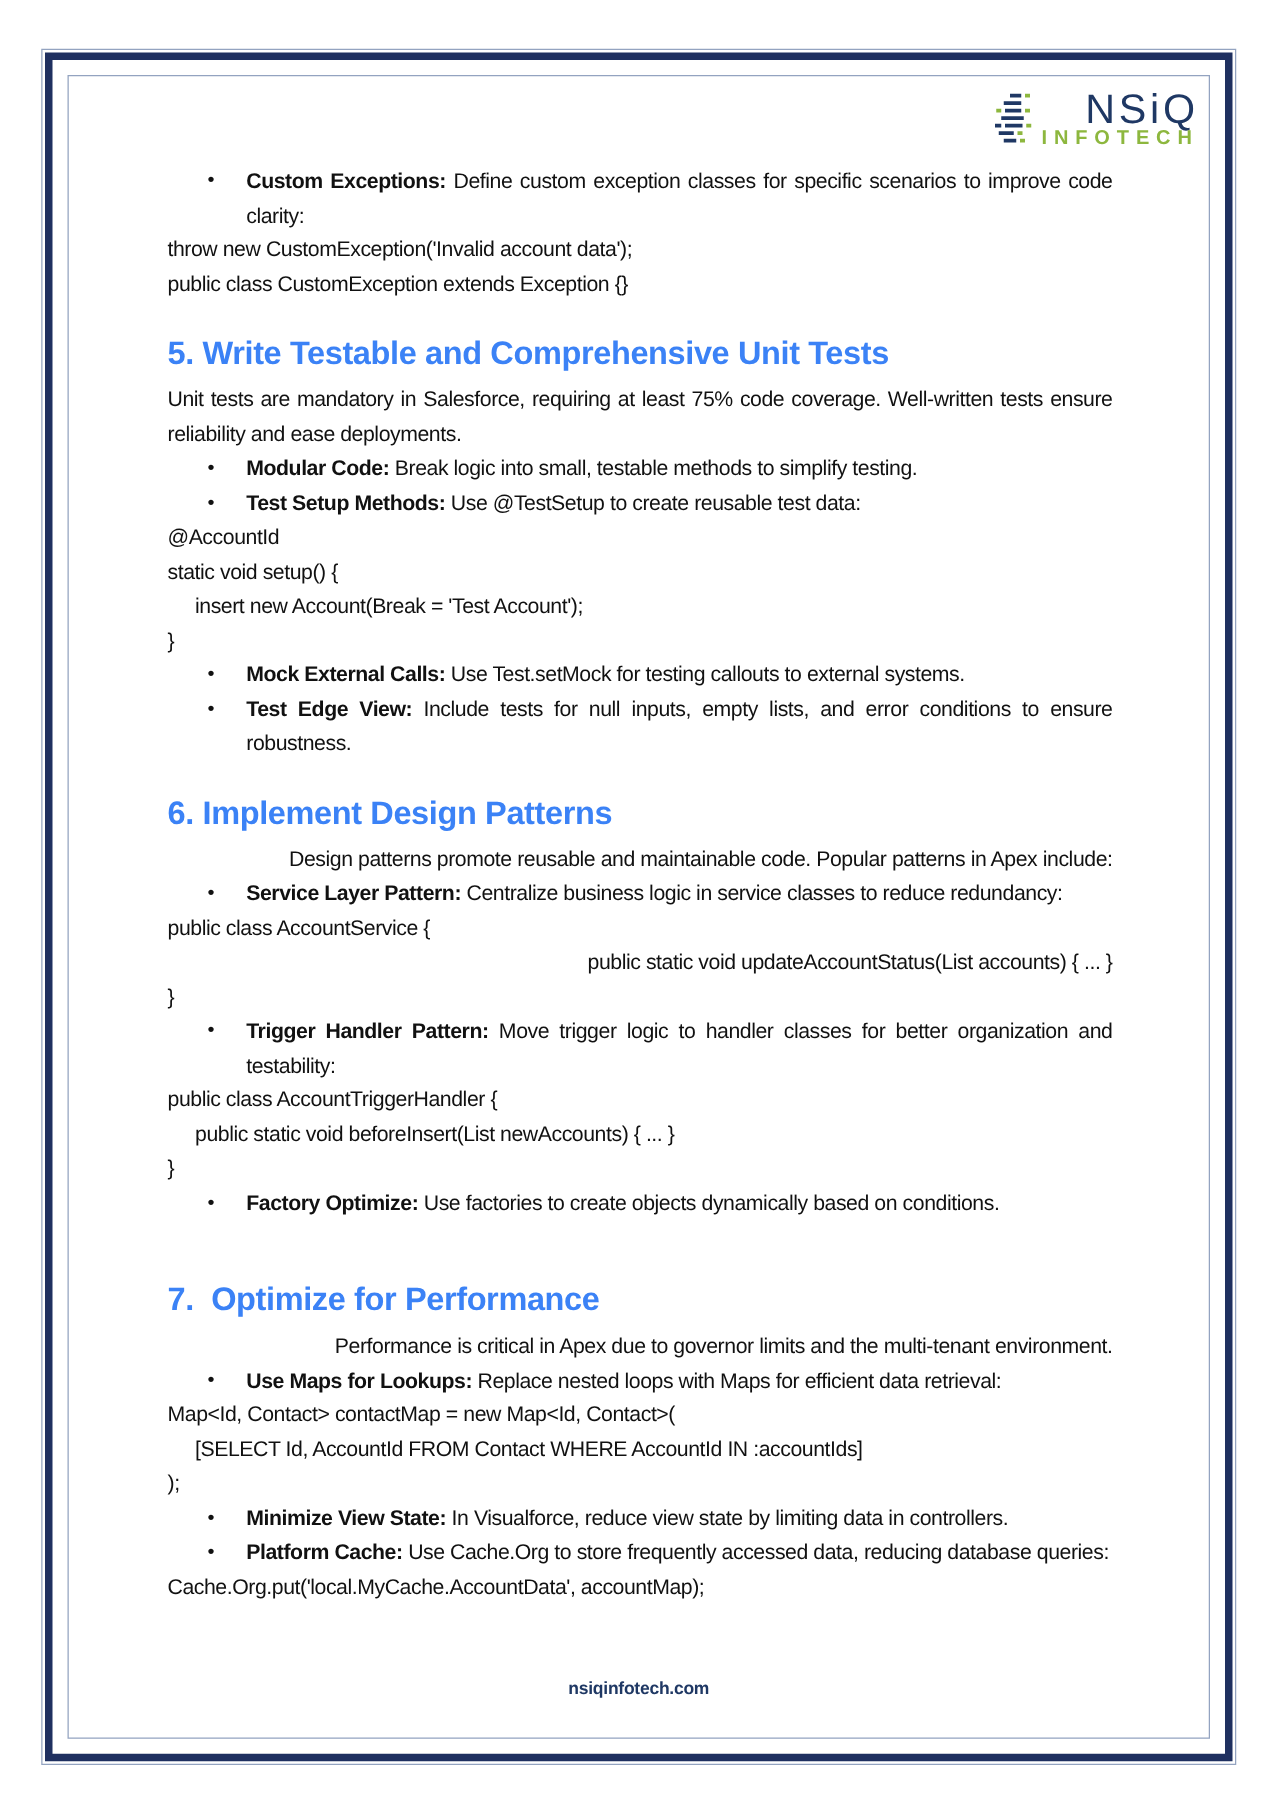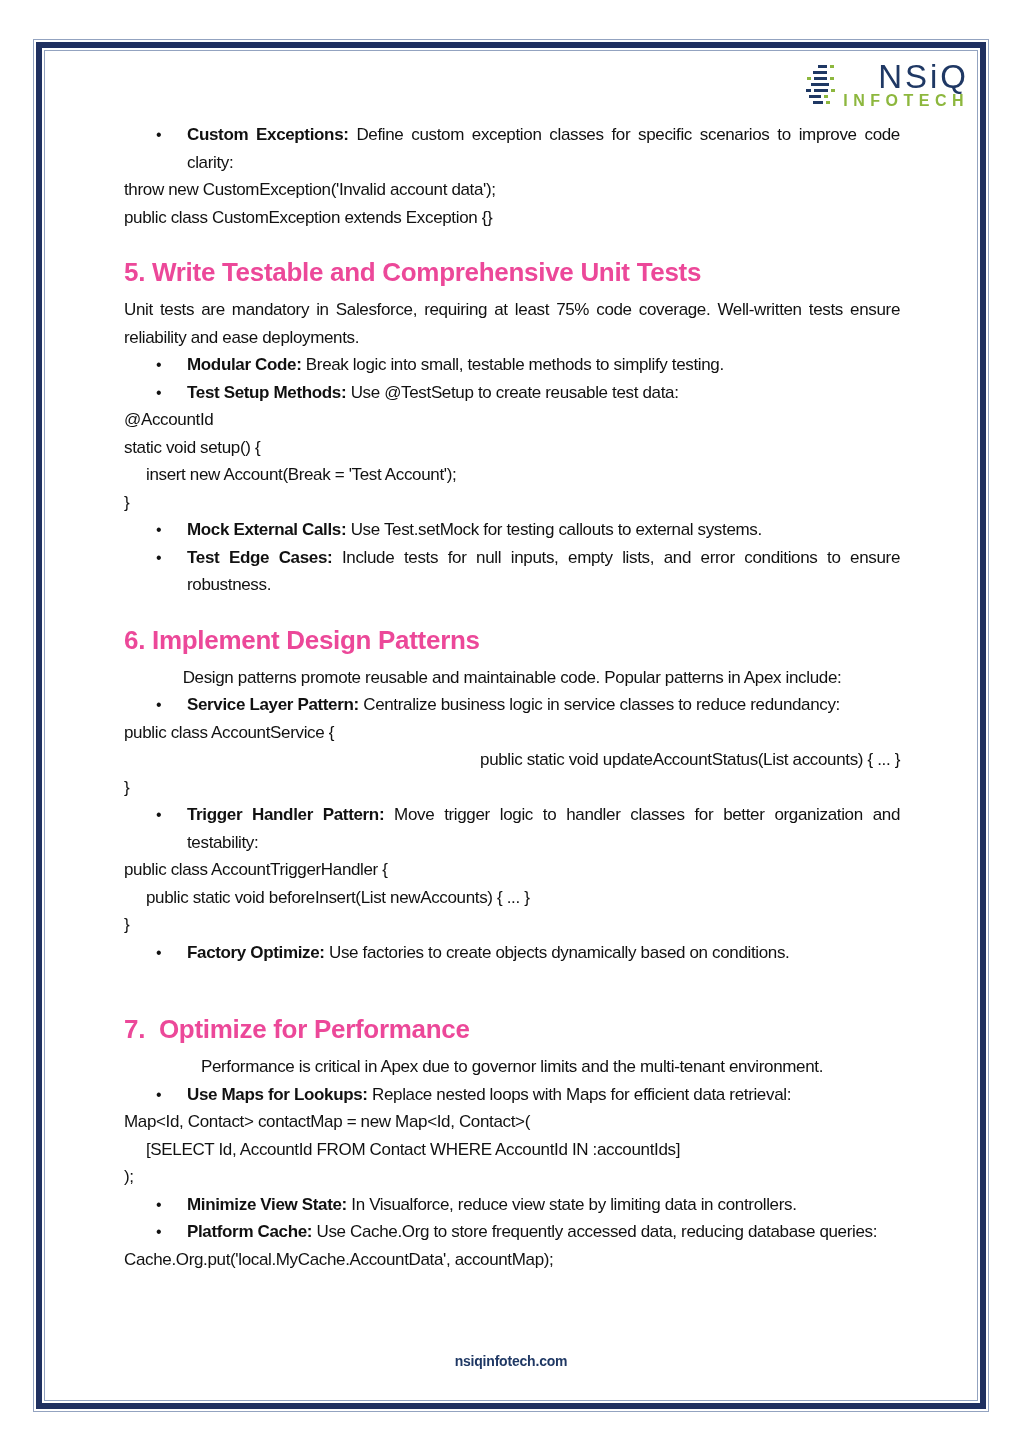--- a/index.html
+++ b/index.html
@@ -19,21 +19,21 @@
   .page-frame {
     position: absolute;
     left: 33px; top: 39px;
     width: 956px; height: 1373px;
     border: 1px solid var(--thin);
     padding: 2px;
   }
   .page-frame-mid {
     width: 100%; height: 100%;
     border: 6px solid var(--navy);
-    padding: 2px;
+    padding: 12px;
   }
   .page-frame-inner {
     width: 100%; height: 100%;
     border: 1px solid var(--thin);
     position: relative;
   }
   
   .logo {
     position: absolute;
     top: 10px; right: 8px;
@@ -65,25 +65,25 @@
     padding: 70px 77px 0 79px;
     font-size: 17px;
     letter-spacing: -0.35px;
     line-height: 27.5px;
   }
   .heading {
     font-size: 26px;
     line-height: 34px;
     font-weight: 700;
     letter-spacing: -0.3px;
-    color: #ec4899;
+    color: #3b82f6;
     margin: 24px 0 7px 0;
     white-space: pre-wrap;
   }
-  .para { text-align: center; }
+  .para { text-align: right; }
   .justify { text-align: justify; }
   .code { white-space: pre-wrap; }
   .bullet { display: flex; align-items: flex-start; }
   .bullet .dot {
     flex: none;
     width: 63px;
     padding-left: 32px;
     font-size: 16px;
     line-height: 27.5px;
   }
@@ -156,21 +156,21 @@
           <div class="code">@AccountId</div>
           <div class="code">static void setup() {</div>
           <div class="code" style="padding-left: 22px;">insert new Account(Break = 'Test Account');</div>
           <div class="code">}</div>
           <div class="bullet">
             <span class="dot">•</span>
             <div class="bullet-text"><b>Mock External Calls: </b>Use Test.setMock for testing callouts to external systems.</div>
           </div>
           <div class="bullet">
             <span class="dot">•</span>
-            <div class="bullet-text justify"><b>Test Edge Cases: </b>Include tests for null inputs, empty lists, and error conditions to ensure robustness.</div>
+            <div class="bullet-text justify"><b>Test Edge View: </b>Include tests for null inputs, empty lists, and error conditions to ensure robustness.</div>
           </div>
           <div class="heading">6. Implement Design Patterns</div>
           <div class="para">Design patterns promote reusable and maintainable code. Popular patterns in Apex include:</div>
           <div class="bullet">
             <span class="dot">•</span>
             <div class="bullet-text justify"><b>Service Layer Pattern: </b>Centralize business logic in service classes to reduce redundancy:</div>
           </div>
           <div class="code">public class AccountService {</div>
           <div class="code" style="padding-left: 22px; text-align: right;">public static void updateAccountStatus(List accounts) { ... }</div>
           <div class="code">}</div>

